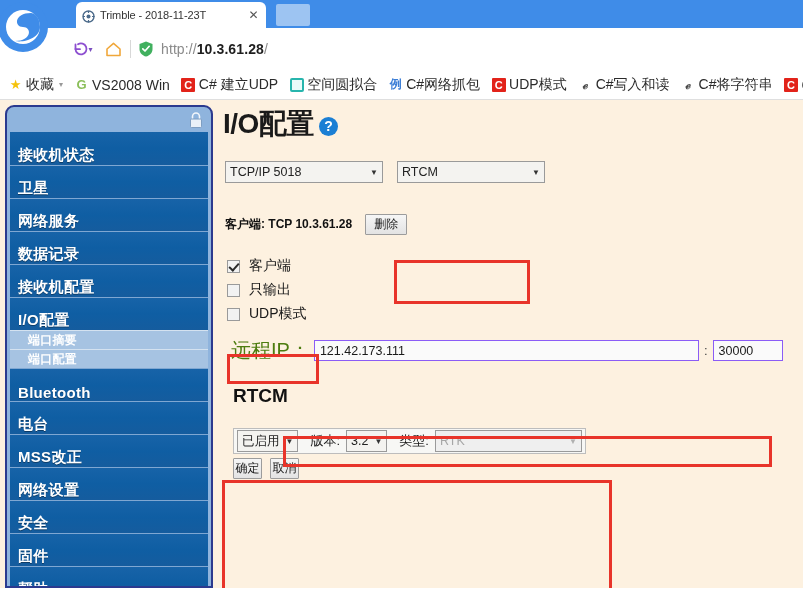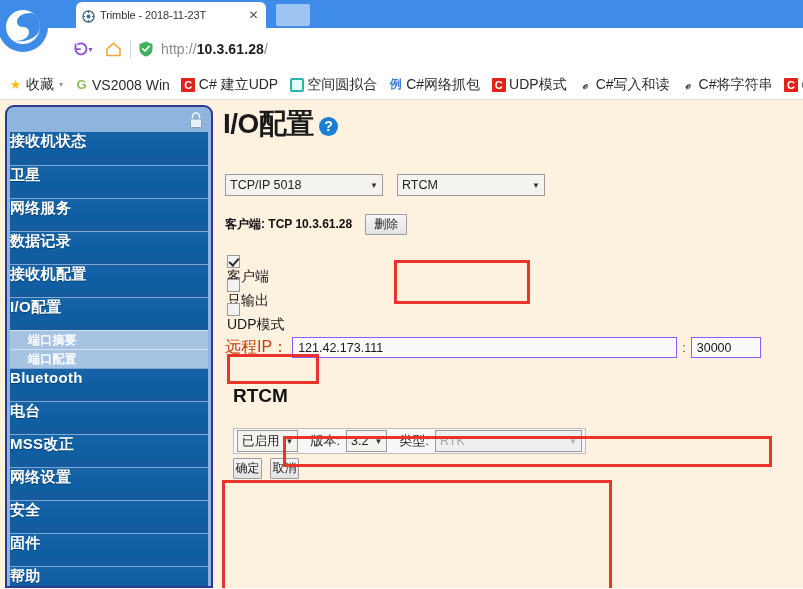--- a/index.html
+++ b/index.html
@@ -198,21 +198,22 @@
     position: absolute;
     right: 4px; top: 2px;
     width: 16px; height: 17px;
   }
   .menu-list { }
   .menu-item {
     height: 33px;
     background: linear-gradient(to bottom, #1763a8 0%, #0f5ea3 50%, #155c9e 100%);
     border-top: 1px solid #7fa7d2;
     display: flex;
-    align-items: flex-start;
+    align-items: flex-end;
+    padding-left: 8px;
   }
   .menu-item:first-child { border-top: none; }
   .menu-item span {
     color: #ffffff;
     font-size: 15px;
     font-weight: 700;
     letter-spacing: 0.3px;
     text-shadow: 0 1px 0 rgba(0,0,0,0.35);
   }
   .menu-item.active span { }
@@ -256,21 +257,21 @@
     font-size: 14px;
     font-weight: 700;
     display: inline-flex;
     align-items: center; justify-content: center;
     margin-left: 5px;
     margin-top: 4px;
   }
 
   .row-selects {
     position: absolute;
-    left: 5px; top: 74px;
+    left: 5px; top: 61px;
     display: flex;
     align-items: flex-start;
   }
   select, .fake-select {
     font-family: "Liberation Sans", sans-serif;
     font-size: 12.5px;
     color: #222;
     background: #f4f3f0;
     border: 1px solid #9a9a9a;
     height: 22px;
@@ -323,24 +324,23 @@
     line-height: 19px;
   }
   .btn-del { margin-left: 13px; }
 
   .check-group {
     position: absolute;
     left: 7px; top: 155px;
   }
   .check-row {
     display: flex;
-    align-items: flex-start;
+    align-items: center;
     height: 22px;
     margin-bottom: 2px;
-    flex-direction: column;
   }
   .cb {
     width: 13px; height: 13px;
     border: 1px solid #9a9a9a;
     background: #f2f2f2;
     margin-right: 9px;
     flex: none;
     position: relative;
   }
   .cb.checked::after {
@@ -358,24 +358,25 @@
   }
 
   .ip-row {
     position: absolute;
     left: 5px; top: 237px;
     display: flex;
     align-items: center;
     width: 570px;
   }
   .ip-label {
-    font-size: 16px;
-    color: #c2410c;
+    font-size: 20px;
+    color: #4d7c0f;
     white-space: nowrap;
     margin-right: 4px;
+    margin-left: 6px;
   }
   .txt {
     font-family: "Liberation Sans", sans-serif;
     font-size: 12.5px;
     color: #1a1a1a;
     background: #fafafa;
     border: 1px solid #8b5cf6;
     height: 21px;
     padding: 0 5px;
   }

